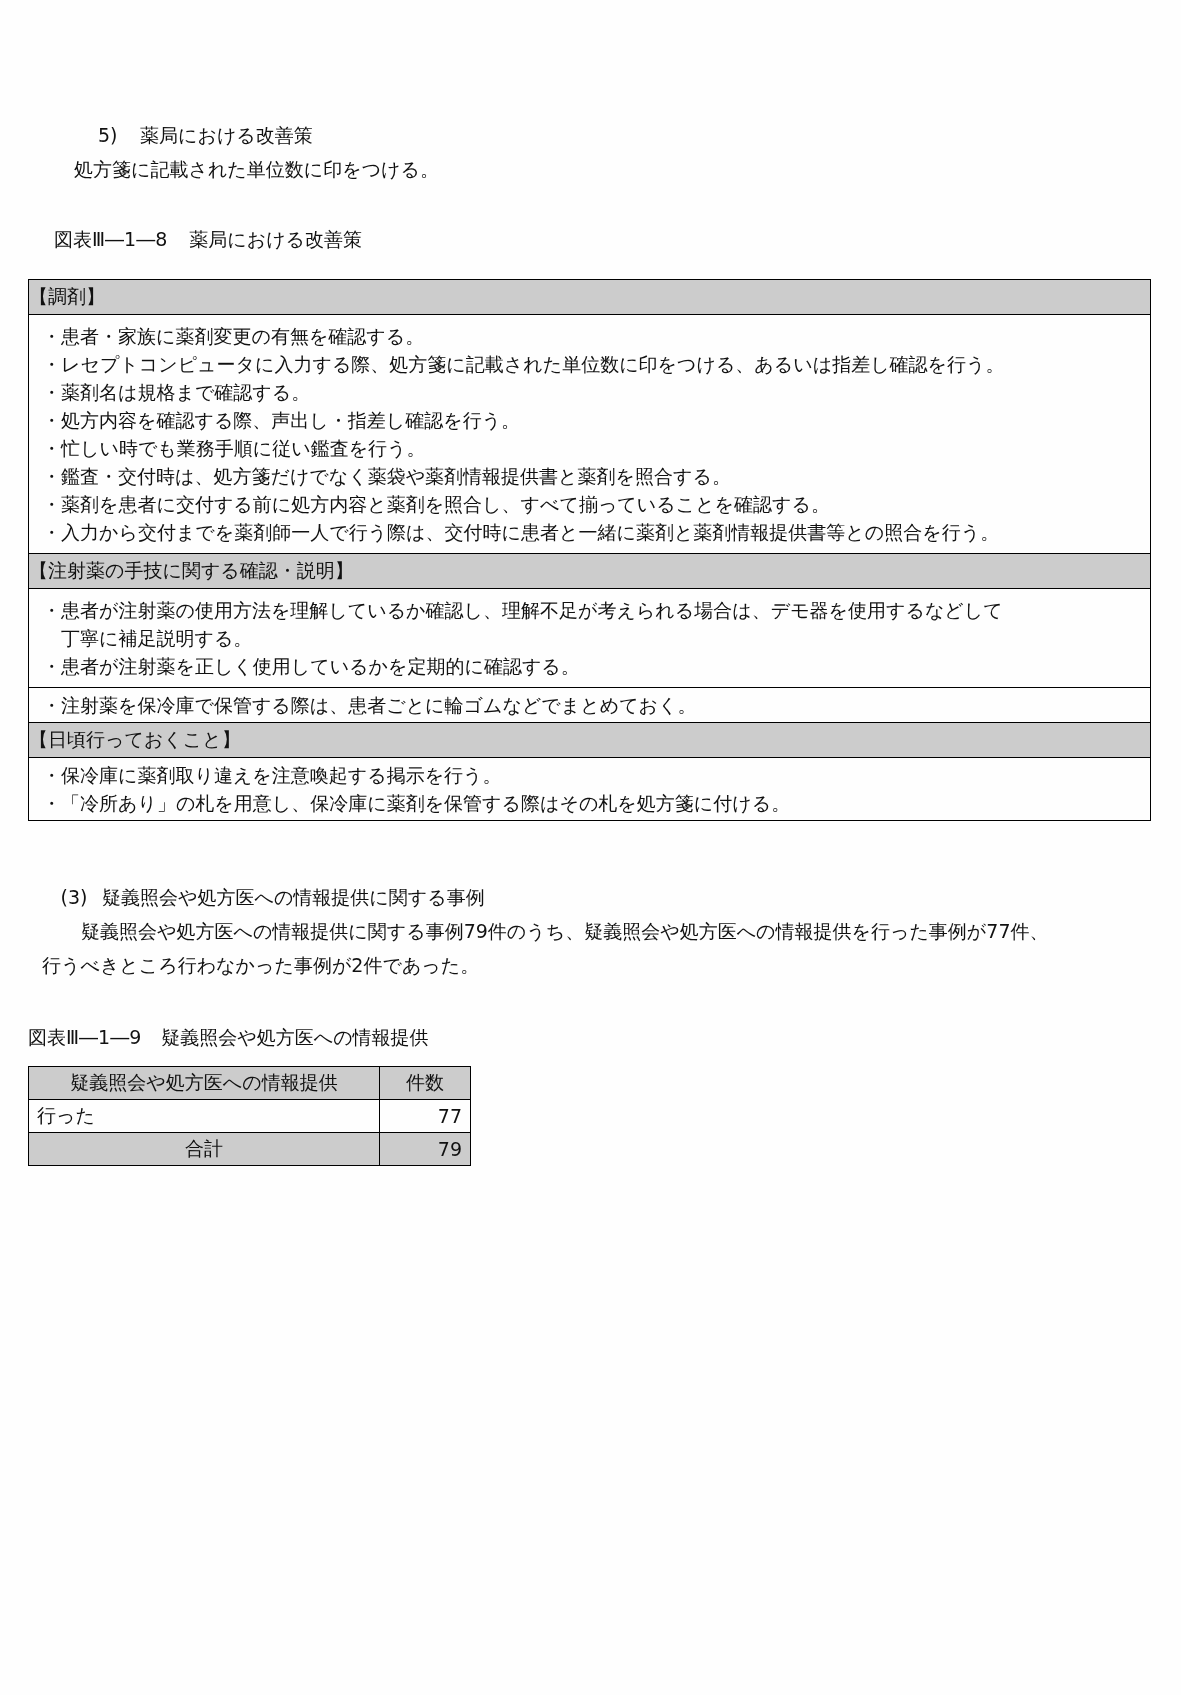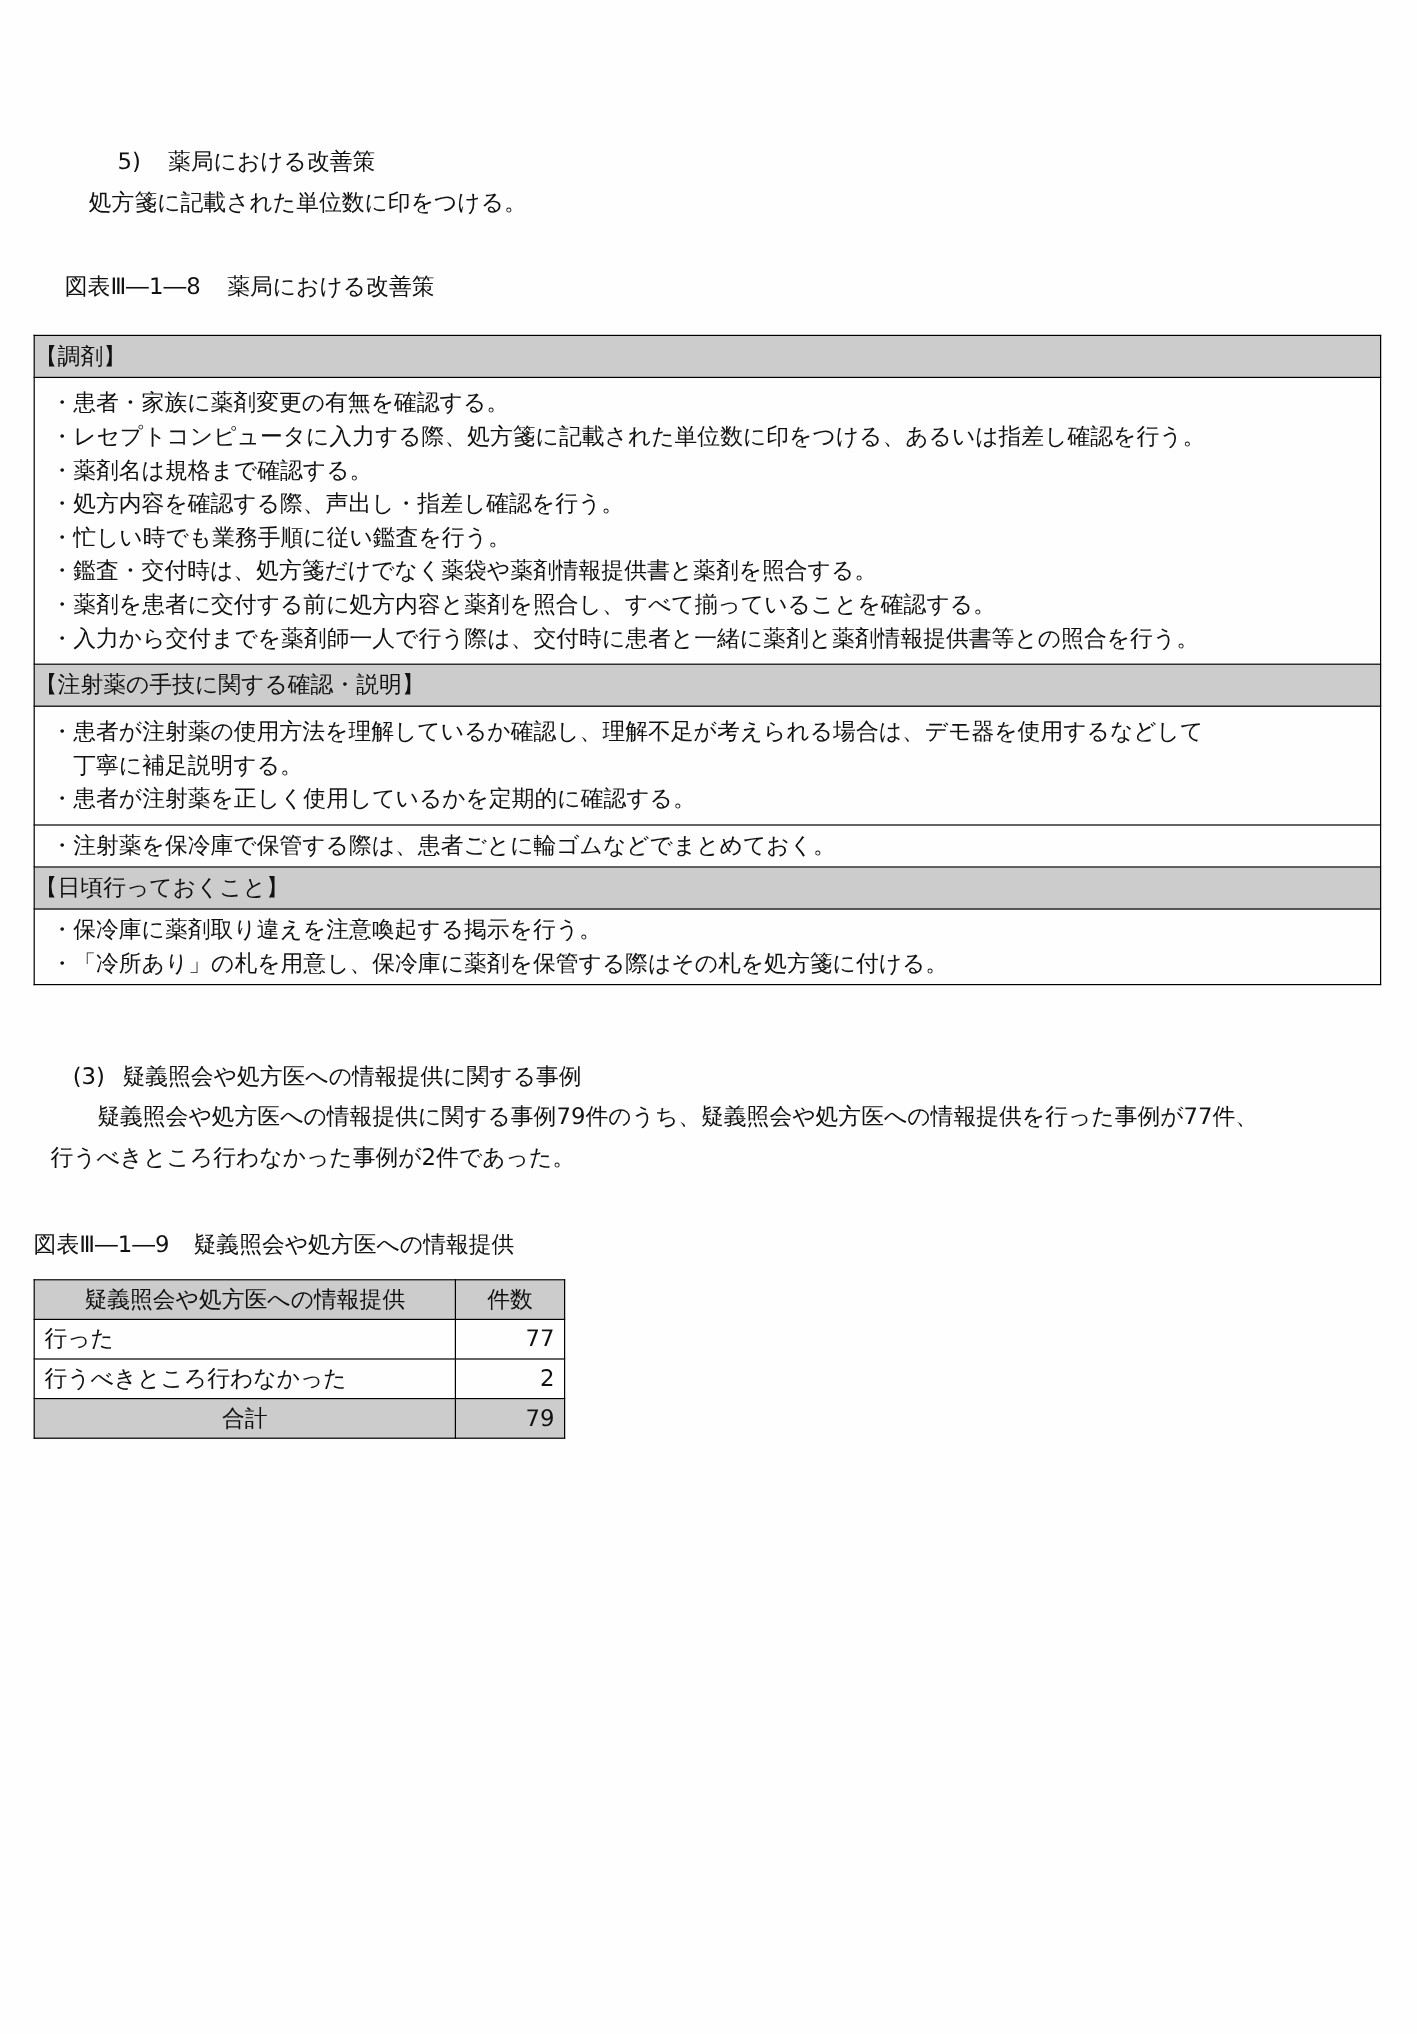--- a/index.html
+++ b/index.html
@@ -121,22 +121,18 @@
     <tr>
       <th class="c1">疑義照会や処方医への情報提供</th>
       <th class="c2">件数</th>
     </tr>
   </thead>
   <tbody>
     <tr>
       <td class="c1">行った</td>
       <td class="c2">77</td>
     </tr>
-    <tr>
-      <td class="c1">行うべきところ行わなかった</td>
-      <td class="c2">2</td>
-    </tr>
     <tr class="total">
       <td class="c1">合計</td>
       <td class="c2">79</td>
     </tr>
   </tbody>
 </table>
 
 </body></html>

